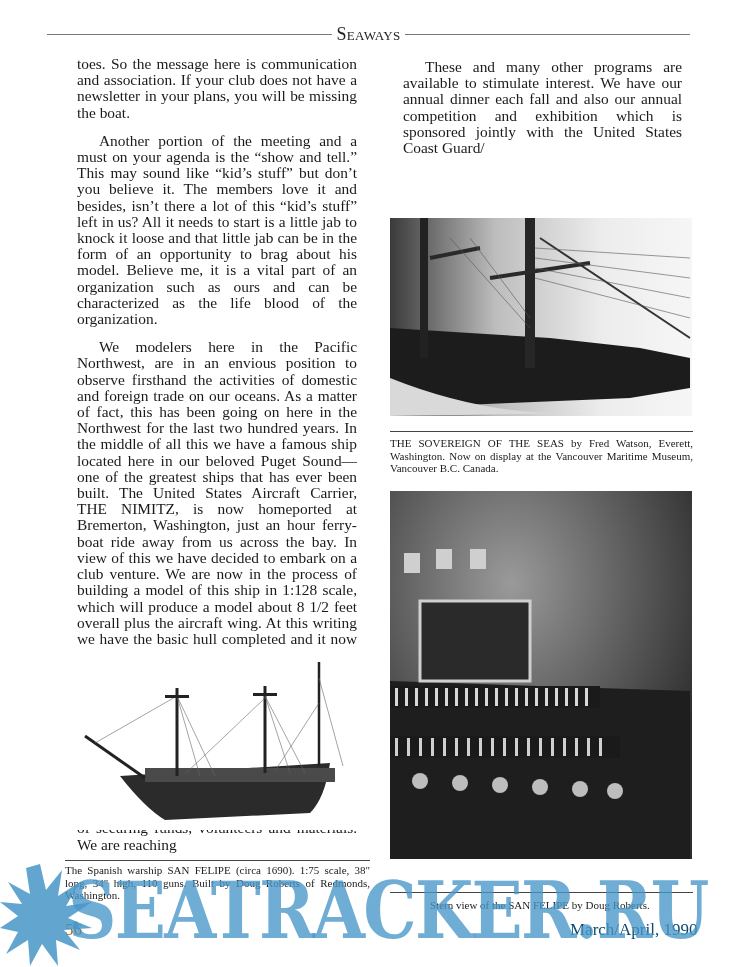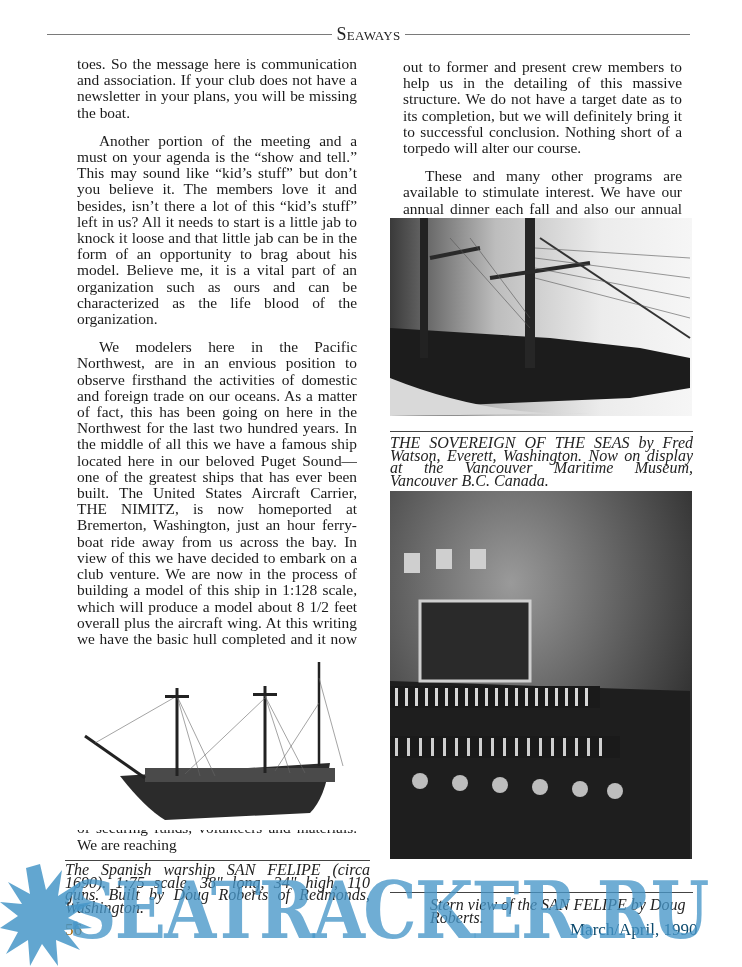--- a/index.html
+++ b/index.html
@@ -23,21 +23,21 @@
   .spacer { height: 16px; }
 
   .photo { position: absolute; overflow: hidden; }
   .photo svg { display: block; width: 100%; height: 100%; }
   .photo-sovereign { left: 390px; top: 218px; width: 302px; height: 198px; background: #2a2a2a; }
   .photo-stern { left: 390px; top: 491px; width: 302px; height: 368px; background: #3b3b3b; }
   .photo-felipe { left: 75px; top: 648px; width: 292px; height: 182px; background: #ffffff; }
 
   .cap-rule { position: absolute; height: 1px; background: #444; }
   .caption {
-    position: absolute; font-style: italic; font-size: 16px; line-height: 12.6px;
+    position: absolute; font-size: 11px; line-height: 12.6px;
     text-align: justify; color: #222;
   }
   .cap-sovereign { left: 390px; top: 437px; width: 303px; }
   .cap-felipe { left: 65px; top: 864px; width: 305px; }
   .cap-stern { left: 430px; top: 899px; width: 270px; text-align: left; }
 
   .footer-page { position: absolute; left: 65px; top: 920px; font-size: 17px; color: #a16207; }
   .footer-date { position: absolute; left: 570px; top: 920px; font-size: 17px; color: #0c4a6e; }
 
   .watermark { position: absolute; left: 0; top: 862px; width: 742px; height: 105px; pointer-events: none; }
@@ -64,21 +64,20 @@
   <p class="indent">Another portion of the meeting and a must on your agenda is the “show and tell.” This may sound like “kid’s stuff” but don’t you believe it. The members love it and besides, isn’t there a lot of this “kid’s stuff” left in us? All it needs to start is a little jab to knock it loose and that little jab can be in the form of an opportunity to brag about his model. Believe me, it is a vital part of an organization such as ours and can be characterized as the life blood of the organization.</p>
   <p class="indent">We modelers here in the Pacific Northwest, are in an envious position to observe firsthand the activities of domestic and foreign trade on our oceans. As a matter of fact, this has been going on here in the Northwest for the last two hundred years. In the middle of all this we have a famous ship located here in our beloved Puget Sound—one of the greatest ships that has ever been built. The United States Aircraft Carrier, THE NIMITZ, is now homeported at Bremerton, Washington, just an hour ferry-boat ride away from us across the bay. In view of this we have decided to embark on a club venture. We are now in the process of building a model of this ship in 1:128 scale, which will produce a model about 8 1/2 feet overall plus the aircraft wing. At this writing we have the basic hull completed and it now resides in John’s Hobby Shop awaiting further development.</p>
   <p class="address">John’s Hobby Shop</p>
   <p class="address">1769 15th Ave. South</p>
   <p class="address">Seattle, WA  98144</p>
   <div class="spacer"></div>
   <p class="indent">Developments are proceeding in the way of securing funds, volunteers and materials. We are reaching</p>
 </div>
 
 <div class="col col-right">
-  <p>out to former and present crew members to help us in the detailing of this massive structure. We do not have a target date as to its completion, but we will definitely bring it to successful conclusion. Nothing short of a torpedo will alter our course.</p>
   <p class="indent">These and many other programs are available to stimulate interest. We have our annual dinner each fall and also our annual competition and exhibition which is sponsored jointly with the United States Coast Guard/</p>
 </div>
 
 <div class="photo photo-sovereign" role="img" aria-label="Photo of ship model THE SOVEREIGN OF THE SEAS">
   <svg viewBox="0 0 302 198" preserveAspectRatio="none">
     <defs>
       <linearGradient id="sky1" x1="0" y1="0" x2="1" y2="0">
         <stop offset="0" stop-color="#3a3a3a"></stop>
         <stop offset="0.35" stop-color="#bdbdbd"></stop>
         <stop offset="0.7" stop-color="#ececec"></stop>

